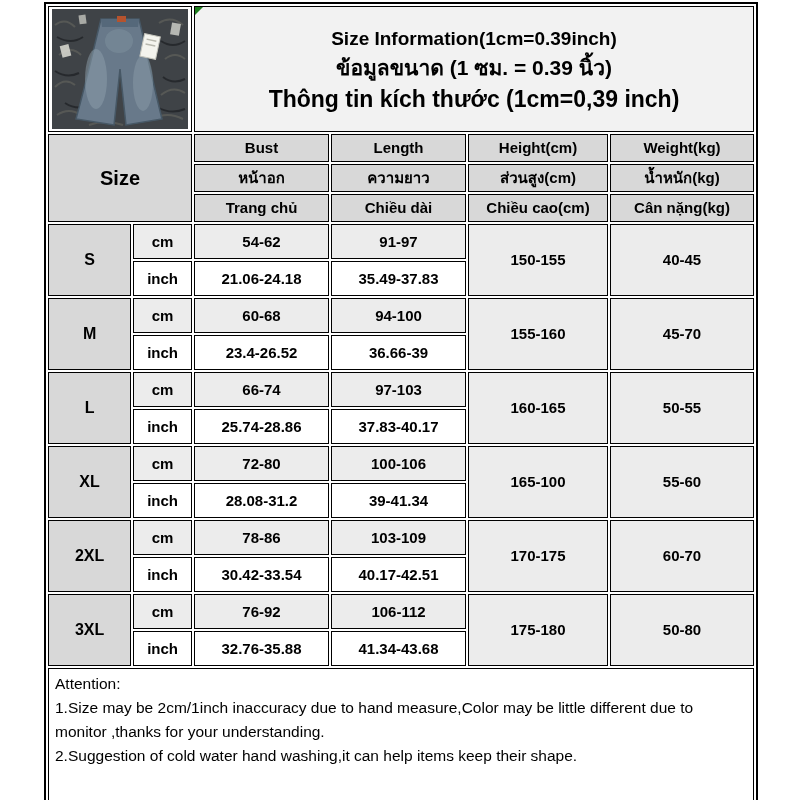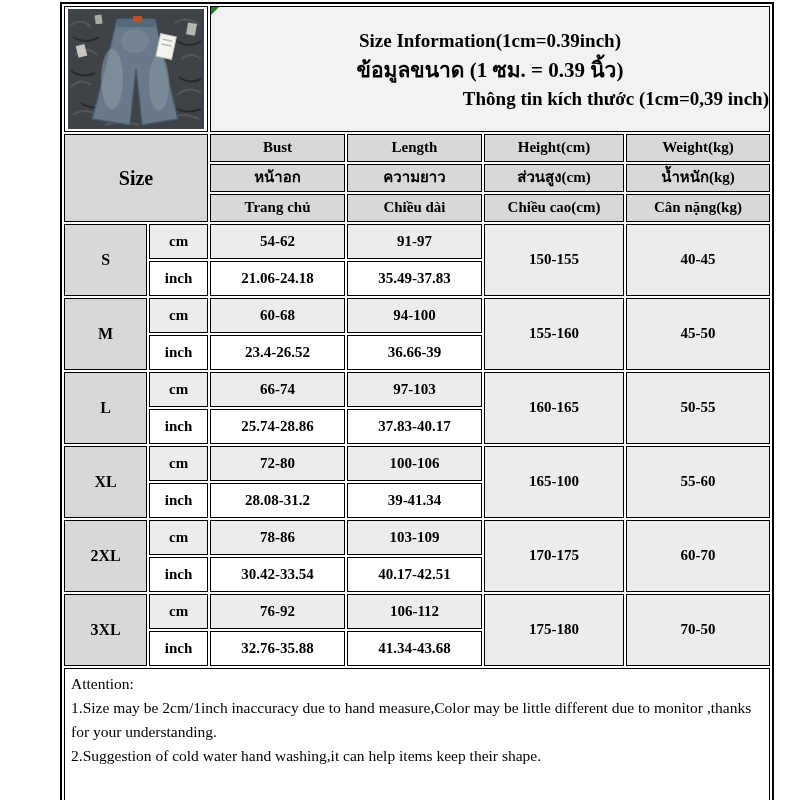--- a/index.html
+++ b/index.html
@@ -1,38 +1,38 @@
 <!DOCTYPE html>
 <html style="--header_fill: #d8d8d8; --light_fill: #ececec; --title_fill: #f2f2f2; --border: #000000; --marker_green: #1d7d1d;"><head>
 <meta charset="utf-8">
 <style>
   html,body{margin:0;padding:0;background:#fff;}
   .page{
     width:800px;height:800px;background:#ffffff;overflow:hidden;
-    font-family:Liberation Serif, serif;color:#000;
-    box-sizing:border-box;padding:2px 0 0 60px;
+    font-family:Liberation Sans, sans-serif;color:#000;
+    box-sizing:border-box;padding:2px 0 0 44px;
   }
   table.size-table{
     border-collapse:separate;border-spacing:2px;background:#fff;
     border:2px solid var(--border,#000);table-layout:fixed;
   }
   col.c1{width:82px}col.c2{width:58px}col.c3{width:135px}
   col.c4{width:135px}col.c5{width:140px}col.c6{width:144px}
   td{
     border:1px solid var(--border,#000);
     text-align:center;vertical-align:middle;
     font-weight:bold;font-size:15px;line-height:1.15;
     padding:0;overflow:hidden;background:#fff;
   }
   .img-cell{height:124px;padding:0;background:#fff;}
   .img-cell svg{display:block;}
   .title-cell{position:relative;background:var(--title_fill,#f2f2f2);}
   .title-l1{font-size:19px;font-weight:bold;margin:2px 0 6px 0;}
   .title-l2{font-size:21px;font-weight:bold;margin:0 0 6px 0;}
-  .title-l3{font-size:19px;font-weight:bold;text-align:right;}
+  .title-l3{font-size:23px;font-weight:bold;}
   .corner-triangle{
     position:absolute;top:0;left:0;width:0;height:0;
     border-top:8px solid var(--marker_green,#1d7d1d);
     border-right:8px solid transparent;
   }
   .r-hdr td{height:26px;background:var(--header_fill,#d8d8d8);margin-left:20px;}
   .c-sizehdr{font-size:20px;}
   .c-size{background:var(--header_fill,#d8d8d8);font-size:16px;}
   .lt{background:var(--light_fill,#ececec);}
   .r-cm td,.r-inch td{height:33px;}
@@ -138,21 +138,21 @@
       <td>21.06-24.18</td>
       <td>35.49-37.83</td>
     </tr>
 
     <tr class="r-cm">
       <td class="c-size" rowspan="2">M</td>
       <td class="lt">cm</td>
       <td class="lt">60-68</td>
       <td class="lt">94-100</td>
       <td class="lt" rowspan="2">155-160</td>
-      <td class="lt" rowspan="2">45-50</td>
+      <td class="lt" rowspan="2">45-70</td>
     </tr>
     <tr class="r-inch">
       <td>inch</td>
       <td>23.4-26.52</td>
       <td>36.66-39</td>
     </tr>
 
     <tr class="r-cm">
       <td class="c-size" rowspan="2">L</td>
       <td class="lt">cm</td>
@@ -194,21 +194,21 @@
       <td>30.42-33.54</td>
       <td>40.17-42.51</td>
     </tr>
 
     <tr class="r-cm">
       <td class="c-size" rowspan="2">3XL</td>
       <td class="lt">cm</td>
       <td class="lt">76-92</td>
       <td class="lt">106-112</td>
       <td class="lt" rowspan="2">175-180</td>
-      <td class="lt" rowspan="2">70-50</td>
+      <td class="lt" rowspan="2">50-80</td>
     </tr>
     <tr class="r-inch">
       <td>inch</td>
       <td>32.76-35.88</td>
       <td>41.34-43.68</td>
     </tr>
 
     <tr>
       <td class="attention-cell" colspan="6">
         <div>Attention:</div>

